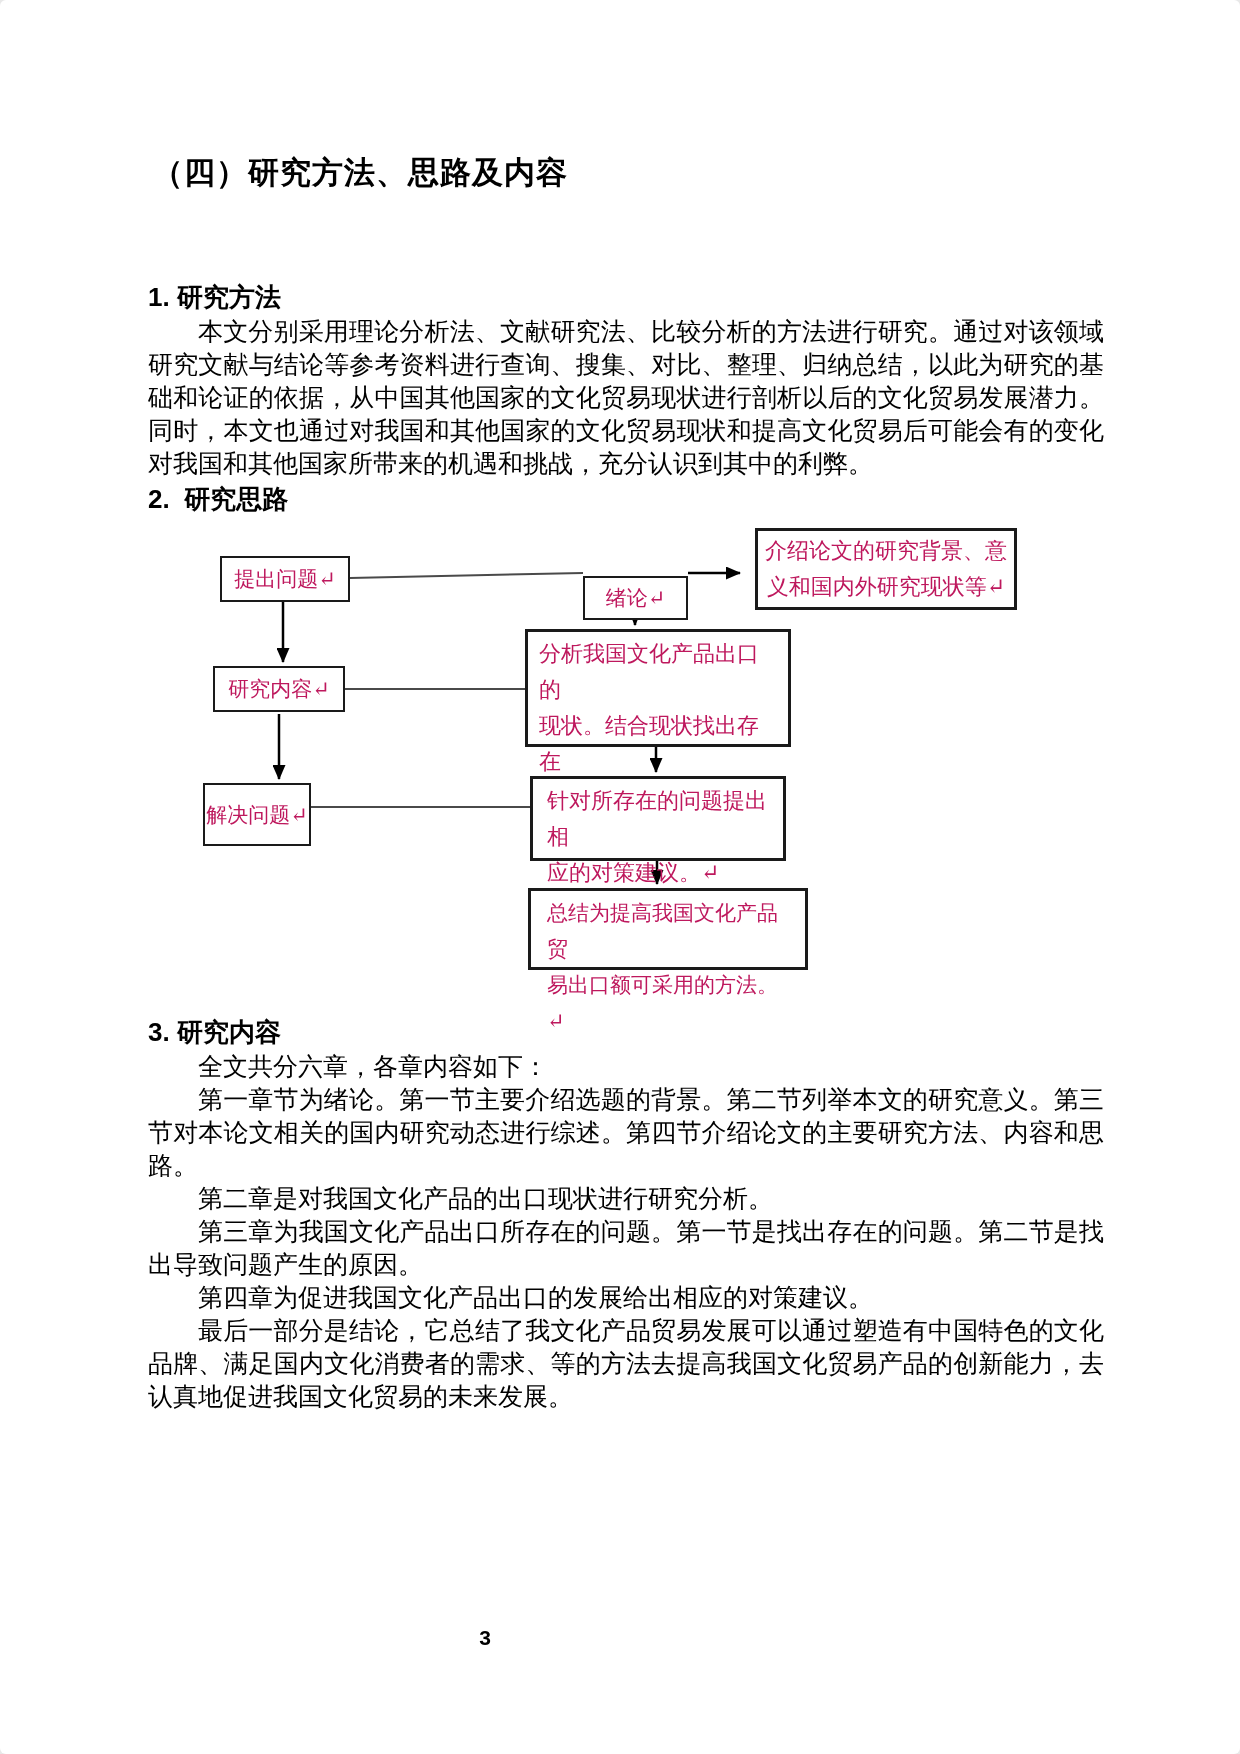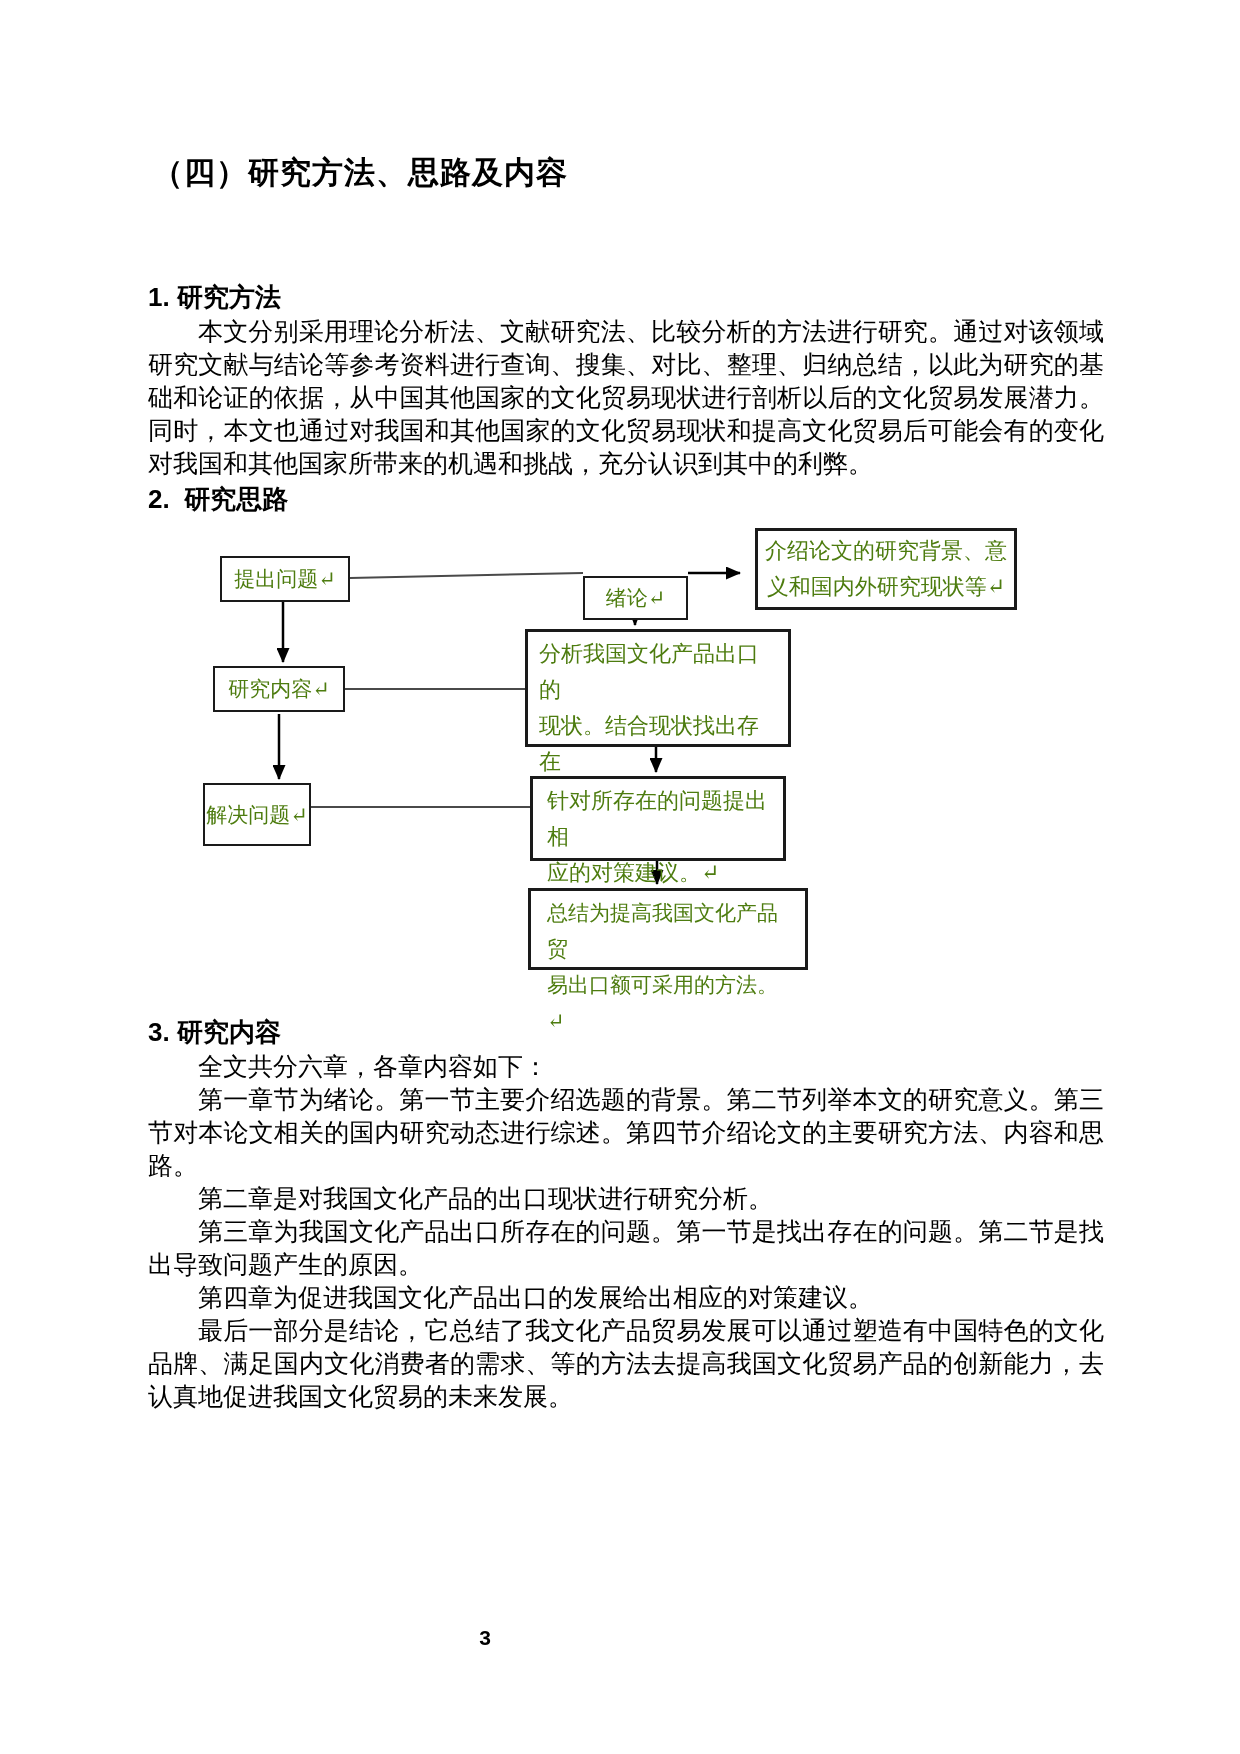--- a/index.html
+++ b/index.html
@@ -1,20 +1,21 @@
 <!DOCTYPE html>
 <html lang="zh"><head>
 <meta charset="utf-8">
 <style>
   html,body{margin:0;padding:0;background:#e8e8e8;}
   .page{
     width:1240px;height:1754px;position:relative;margin:0 auto;
     background:#ffffff;color:#000;
     font-family:"Liberation Serif","DejaVu Serif",serif;
     overflow:hidden;
+    border-radius:6px;
   }
   .content{position:absolute;left:148px;top:152px;width:956px;}
   .doc-title{
     font-family:"Liberation Sans","DejaVu Sans",sans-serif;
     font-size:31px;font-weight:bold;letter-spacing:1px;
     margin:0 0 86px 4px;white-space:pre;
   }
   .sec-heading{
     font-family:"Liberation Sans","DejaVu Sans",sans-serif;
     font-size:26px;font-weight:bold;margin:0;white-space:pre;
@@ -26,21 +27,21 @@
   .sec1-par{margin-bottom:2px;}
   .flowchart{
     position:relative;width:1240px;height:470px;
     left:-148px;margin-top:6px;
   }
   .flowchart svg{position:absolute;left:0;top:0;}
   .fbox{
     position:absolute;box-sizing:border-box;background:#fff;
     border:2px solid #1a1a1a;
     display:flex;align-items:center;justify-content:center;
-    font-size:21px;line-height:34px;color:#4d7c0f;
+    font-size:21px;line-height:34px;color:#be185d;
     white-space:pre-line;text-align:center;
   }
   .fbox.big{border-width:3px;justify-content:flex-start;
     text-align:left;padding:4px 10px 4px 14px;align-items:flex-start;}
   .fbox.center2{border-width:3px;text-align:center;justify-content:center;
     align-items:center;padding:2px 6px;}
   .sec3-block{margin-top:22px;}
   .sec3-pars{margin-top:0;}
   .page-number{
     position:absolute;left:470px;top:1626px;width:30px;text-align:center;

